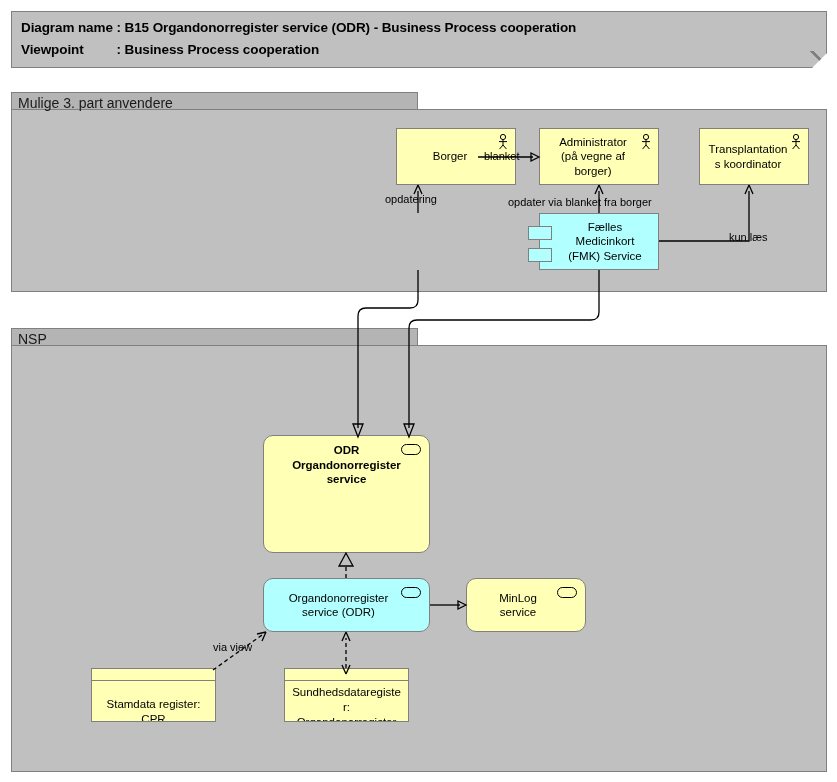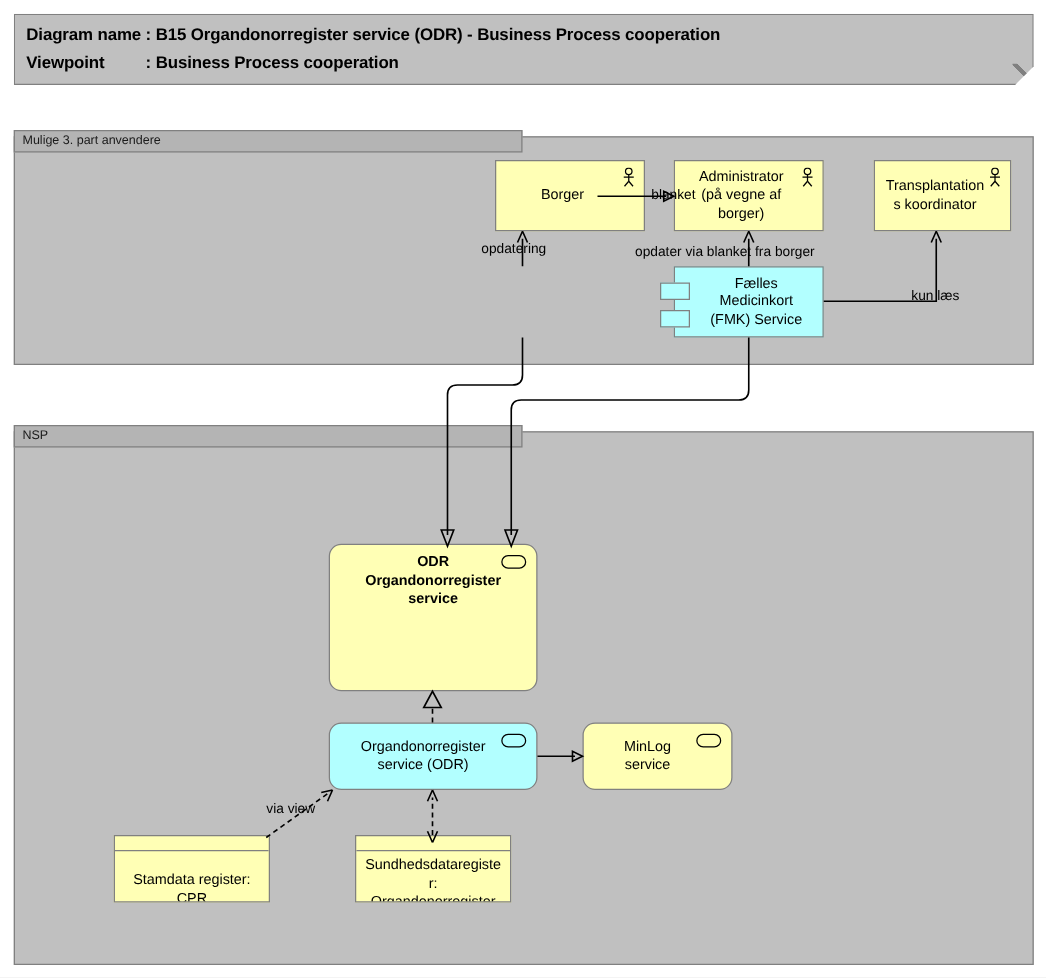--- a/index.html
+++ b/index.html
@@ -58,26 +58,26 @@
   .group-body {
     position: absolute;
     left: 0;
     background: #c0c0c0;
     border: 1px solid #808080;
     box-sizing: border-box;
   }
   .group-tab {
     position: absolute;
     left: 0;
-    top: 12px;
+    top: 0;
     height: 18px;
     background: #b4b4b4;
     border: 1px solid #808080;
     box-sizing: border-box;
-    font-size: 10px;
+    font-size: 14px;
     color: #1a1a1a;
     padding: 2px 0 0 6px;
     white-space: nowrap;
     z-index: 3;
   }
 
   
   .node {
     position: absolute;
     box-sizing: border-box;
@@ -238,21 +238,21 @@
      ODR app service : "via view" diagonal dashed --&gt;
     <line class="dashed" x1="213" y1="670" x2="262" y2="635"></line>
     <path d="M 266 632 L 257 634 M 266 632 L 262 641"></path>
 
      ODR app service : bidirectional dashed --&gt;
     <line class="dashed" x1="346" y1="668" x2="346" y2="638"></line>
     <path d="M 346 632 L 342 641 M 346 632 L 350 641"></path>
     <path d="M 346 674 L 342 665 M 346 674 L 350 665"></path>
   </svg>
 
-  <div class="conn-label" style="left:484px; top:150px;margin-left:37px;">blanket</div>
+  <div class="conn-label" style="left:484px; top:150px;">blanket</div>
   <div class="conn-label" style="left:385px; top:193px;">opdatering</div>
   <div class="conn-label" style="left:508px; top:196px;">opdater via blanket fra borger</div>
   <div class="conn-label" style="left:729px; top:231px;">kun læs</div>
   <div class="conn-label" style="left:213px; top:641px;">via view</div>
 
   <div class="node n-yellow actor" style="left:358px; top:128px; width:120px; height:57px;margin-left:38px;">
     <span class="label">Borger</span>
     <svg class="icon-actor" viewBox="0 0 12 16">
       <circle cx="6" cy="3" r="2.6" fill="none" stroke="#000" stroke-width="1"></circle>
       <line x1="6" y1="5.8" x2="6" y2="11" stroke="#000" stroke-width="1"></line>

